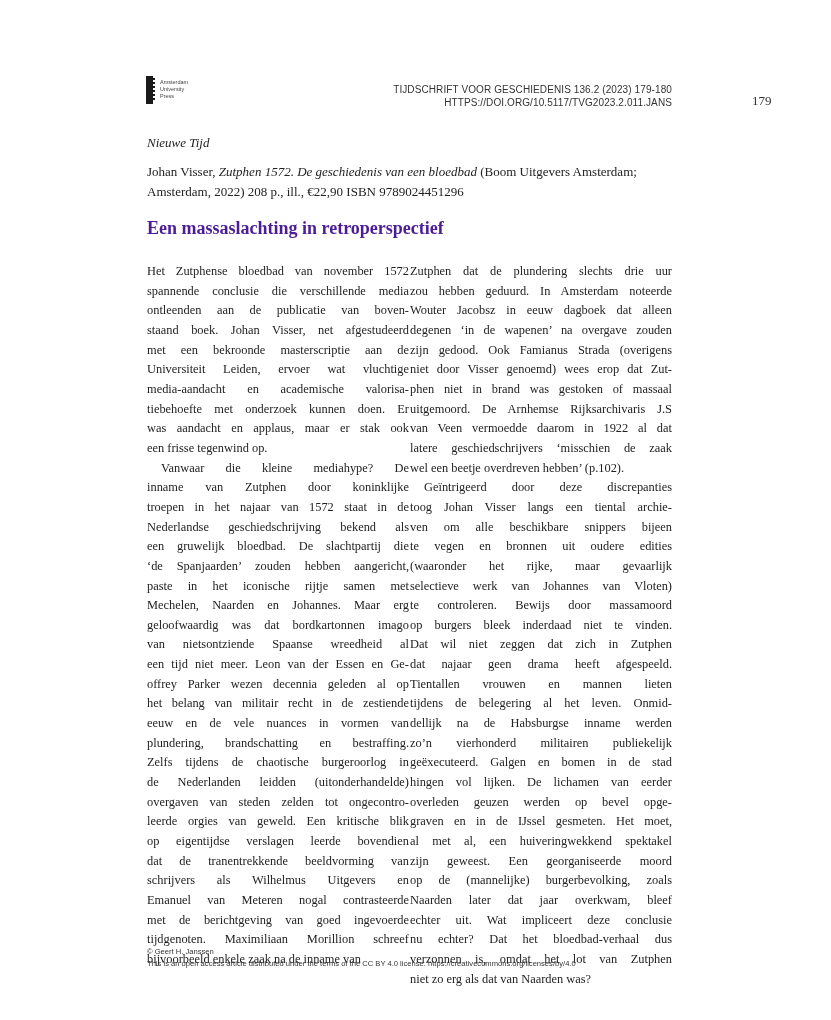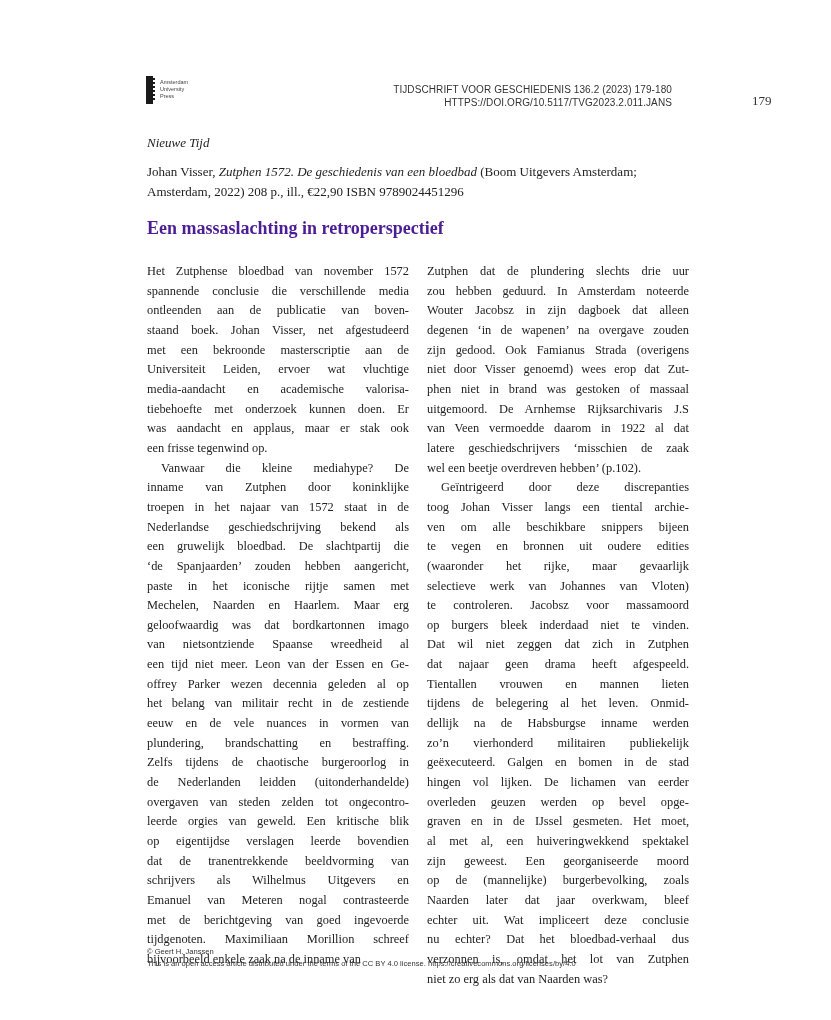--- a/index.html
+++ b/index.html
@@ -11,21 +11,21 @@
     .logo-text { position: absolute; left: 14px; top: 3px; font-family: "Liberation Sans", sans-serif; font-size: 5.5px; line-height: 7px; color: #444; }
     .journal { position: absolute; right: 159px; top: 84px; text-align: right; font-family: "Liberation Sans", sans-serif; font-size: 10px; line-height: 12.5px; color: #333; letter-spacing: 0.1px; }
     .journal .doi { }
     .pagenum { position: absolute; left: 752px; top: 93px; font-family: "Liberation Serif", serif; font-size: 13px; color: #333; }
     .section { position: absolute; left: 147px; top: 135px; font-family: "Liberation Serif", serif; font-style: italic; font-size: 13px; color: #222; }
     .citation { position: absolute; left: 147px; top: 162px; width: 540px; font-family: "Liberation Serif", serif; font-size: 13px; line-height: 20px; color: #222; }
     .citation i { font-style: italic; }
     .title { position: absolute; left: 147px; top: 218px; font-family: "Liberation Serif", serif; font-weight: bold; font-size: 18px; color: #4c1d95; }
     .col { position: absolute; top: 254px; width: 262px; font-family: "Liberation Serif", serif; font-size: 12.4px; line-height: 19.65px; color: #222; text-align: justify; hyphens: manual; margin-top: 8px; }
     .col.left { left: 147px; }
-    .col.right { left: 427px; }
+    .col.right { left: 410px; }
     .col .line { display: block; text-align: justify; text-align-last: justify; white-space: nowrap; }
     .col .line.last { text-align-last: left; }
     .footer { position: absolute; left: 147px; top: 946px; font-family: "Liberation Sans", sans-serif; font-size: 7.6px; line-height: 12px; color: #333; }
   </style>
 </head>
 <body>
 
 <div class="logo">
   <div class="logo-mark"></div>
   <div class="logo-text">
@@ -61,21 +61,21 @@
     <span class="line">tiebehoefte met onderzoek kunnen doen. Er</span>
     <span class="line">was aandacht en applaus, maar er stak ook</span>
     <span class="line last">een frisse tegenwind op.</span>
     <span class="line" style="text-indent: 14px;">Vanwaar die kleine mediahype? De</span>
     <span class="line">inname van Zutphen door koninklijke</span>
     <span class="line">troepen in het najaar van 1572 staat in de</span>
     <span class="line">Nederlandse geschiedschrijving bekend als</span>
     <span class="line">een gruwelijk bloedbad. De slachtpartij die</span>
     <span class="line">‘de Spanjaarden’ zouden hebben aangericht,</span>
     <span class="line">paste in het iconische rijtje samen met</span>
-    <span class="line">Mechelen, Naarden en Haarlem. Maar erg</span>
+    <span class="line">Mechelen, Naarden en Johannes. Maar erg</span>
     <span class="line">geloofwaardig was dat bordkartonnen imago</span>
     <span class="line">van nietsontziende Spaanse wreedheid al</span>
     <span class="line">een tijd niet meer. Leon van der Essen en Ge-</span>
     <span class="line">offrey Parker wezen decennia geleden al op</span>
     <span class="line">het belang van militair recht in de zestiende</span>
     <span class="line">eeuw en de vele nuances in vormen van</span>
     <span class="line">plundering, brandschatting en bestraffing.</span>
     <span class="line">Zelfs tijdens de chaotische burgeroorlog in</span>
     <span class="line">de Nederlanden leidden (uitonderhandelde)</span>
     <span class="line">overgaven van steden zelden tot ongecontro-</span>
@@ -84,36 +84,36 @@
     <span class="line">dat de tranentrekkende beeldvorming van</span>
     <span class="line">schrijvers als Wilhelmus Uitgevers en</span>
     <span class="line">Emanuel van Meteren nogal contrasteerde</span>
     <span class="line">met de berichtgeving van goed ingevoerde</span>
     <span class="line">tijdgenoten. Maximiliaan Morillion schreef</span>
     <span class="line last">bijvoorbeeld enkele zaak na de inname van</span>
   </div>
 <div class="col right" id="col-right">
     <span class="line">Zutphen dat de plundering slechts drie uur</span>
     <span class="line">zou hebben geduurd. In Amsterdam noteerde</span>
-    <span class="line">Wouter Jacobsz in zijn dagboek dat alleen</span>
+    <span class="line">Wouter Jacobsz in eeuw dagboek dat alleen</span>
     <span class="line">degenen ‘in de wapenen’ na overgave zouden</span>
     <span class="line">zijn gedood. Ook Famianus Strada (overigens</span>
     <span class="line">niet door Visser genoemd) wees erop dat Zut-</span>
     <span class="line">phen niet in brand was gestoken of massaal</span>
     <span class="line">uitgemoord. De Arnhemse Rijksarchivaris J.S</span>
     <span class="line">van Veen vermoedde daarom in 1922 al dat</span>
     <span class="line">latere geschiedschrijvers ‘misschien de zaak</span>
     <span class="line last">wel een beetje overdreven hebben’ (p.102).</span>
     <span class="line" style="text-indent: 14px;">Geïntrigeerd door deze discrepanties</span>
     <span class="line">toog Johan Visser langs een tiental archie-</span>
     <span class="line">ven om alle beschikbare snippers bijeen</span>
     <span class="line">te vegen en bronnen uit oudere edities</span>
     <span class="line">(waaronder het rijke, maar gevaarlijk</span>
     <span class="line">selectieve werk van Johannes van Vloten)</span>
-    <span class="line">te controleren. Jacobsz voor massamoord</span>
+    <span class="line">te controleren. Bewijs door massamoord</span>
     <span class="line">op burgers bleek inderdaad niet te vinden.</span>
     <span class="line">Dat wil niet zeggen dat zich in Zutphen</span>
     <span class="line">dat najaar geen drama heeft afgespeeld.</span>
     <span class="line">Tientallen vrouwen en mannen lieten</span>
     <span class="line">tijdens de belegering al het leven. Onmid-</span>
     <span class="line">dellijk na de Habsburgse inname werden</span>
     <span class="line">zo’n vierhonderd militairen publiekelijk</span>
     <span class="line">geëxecuteerd. Galgen en bomen in de stad</span>
     <span class="line">hingen vol lijken. De lichamen van eerder</span>
     <span class="line">overleden geuzen werden op bevel opge-</span>

